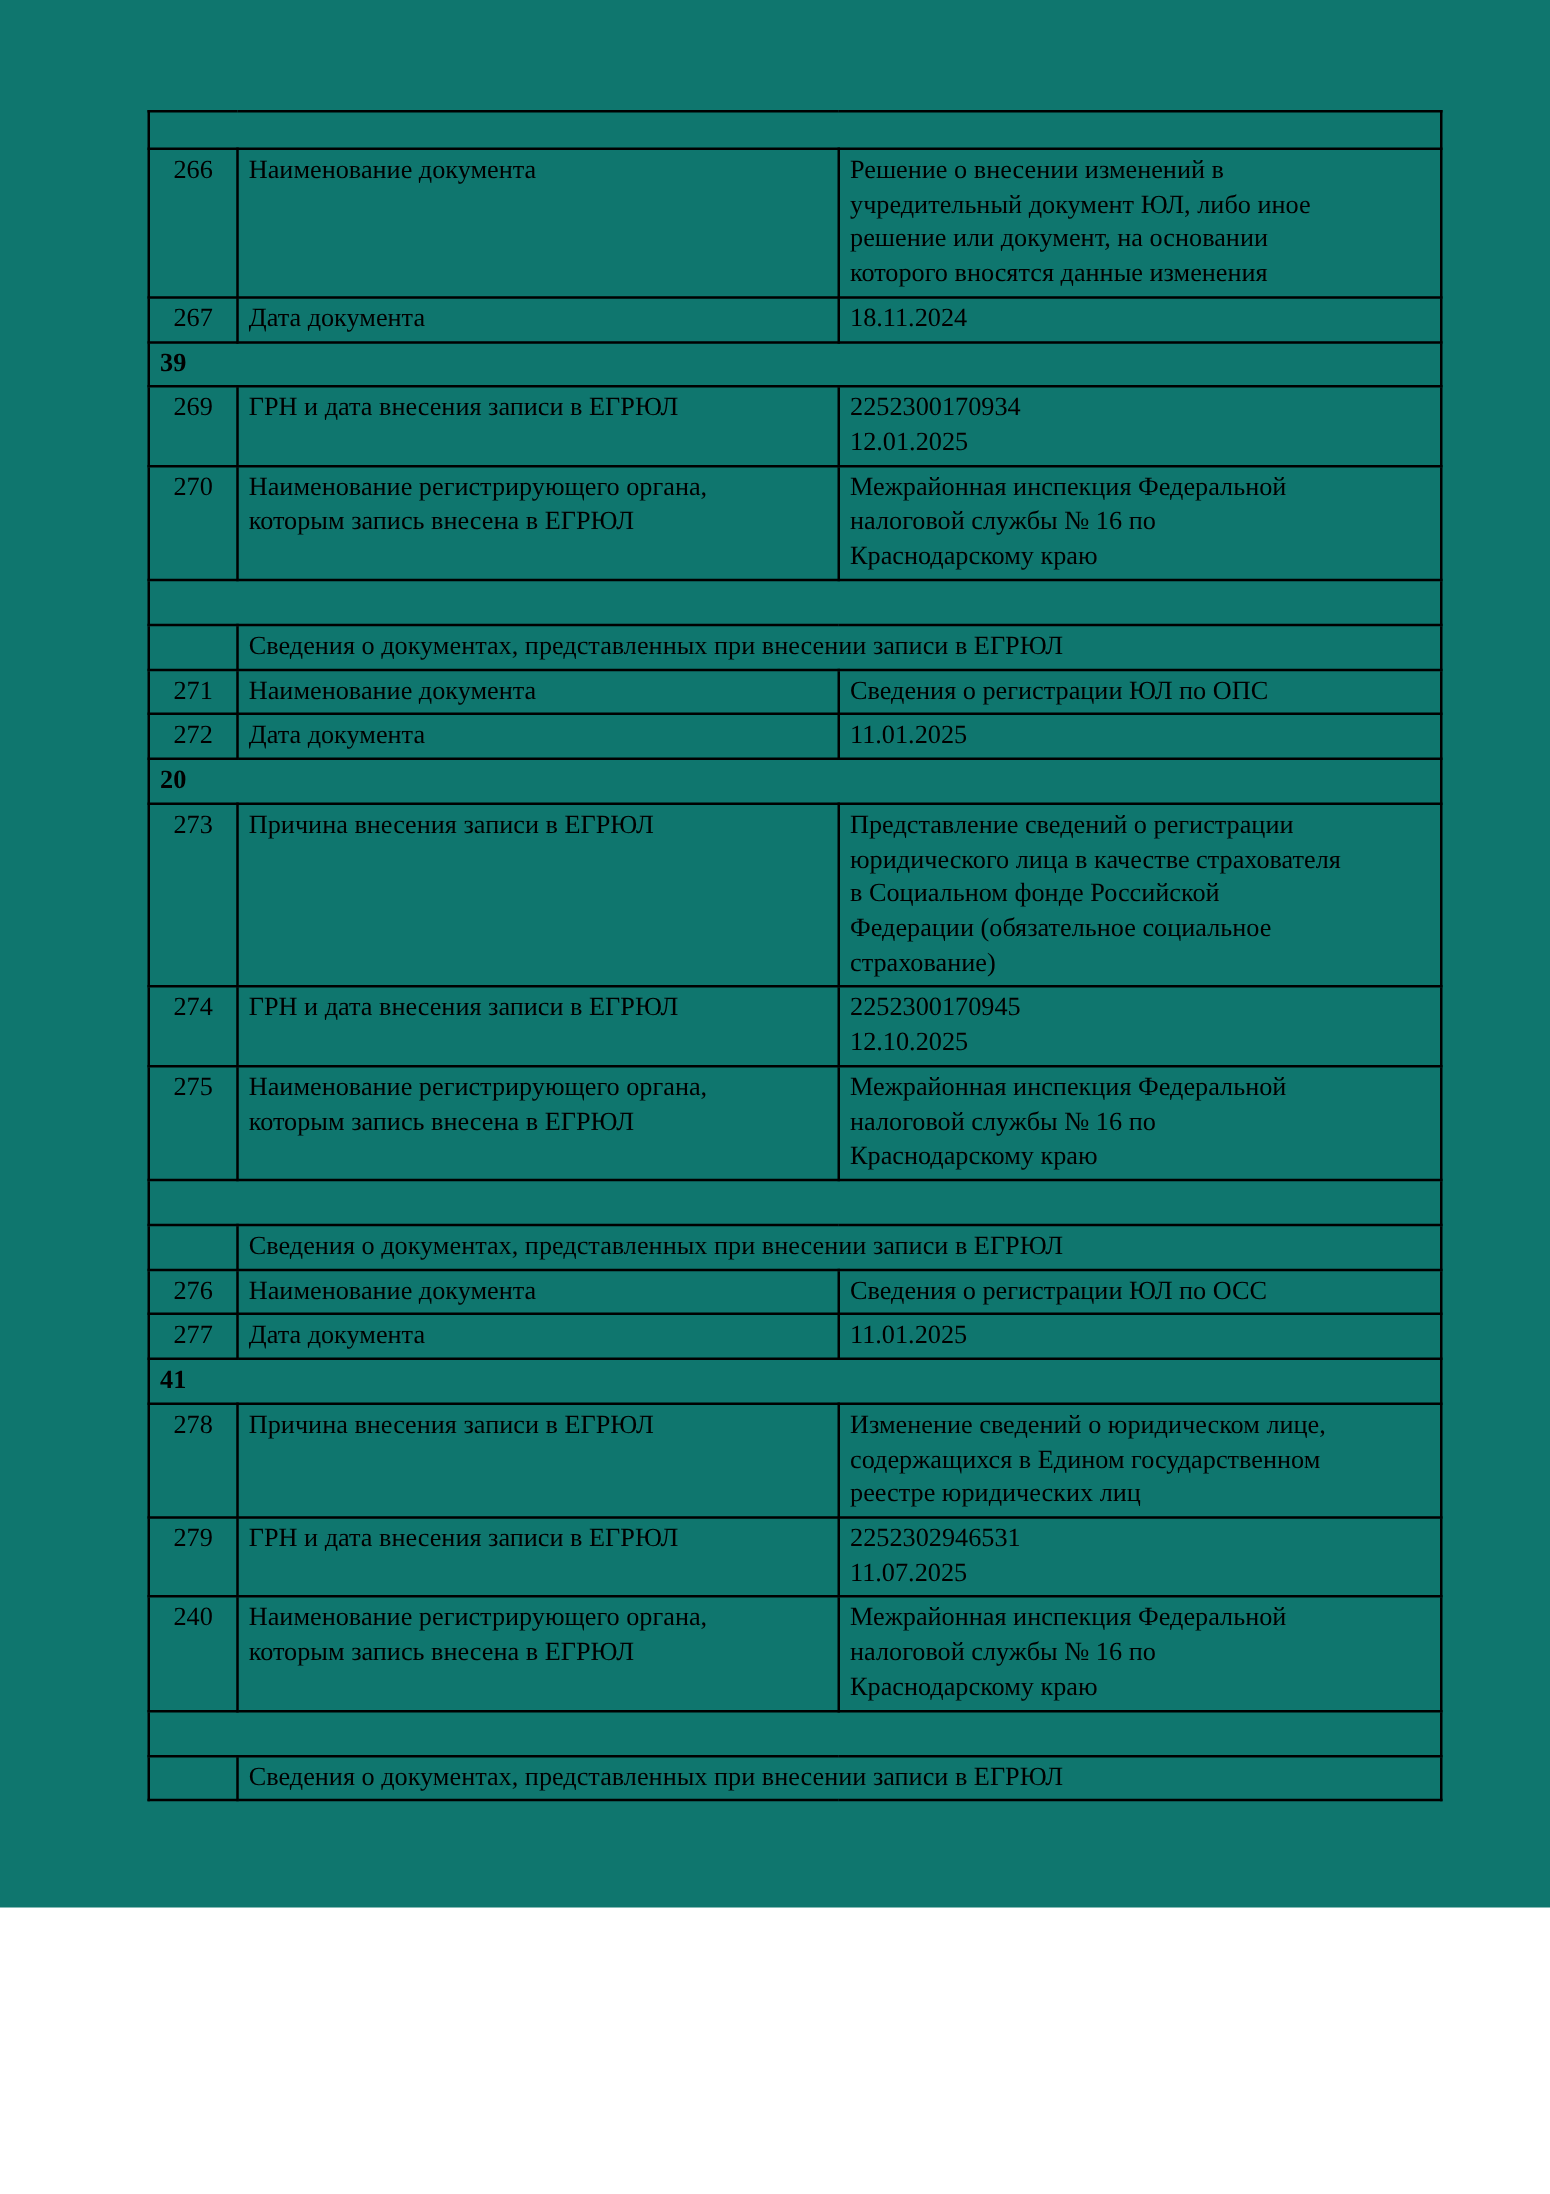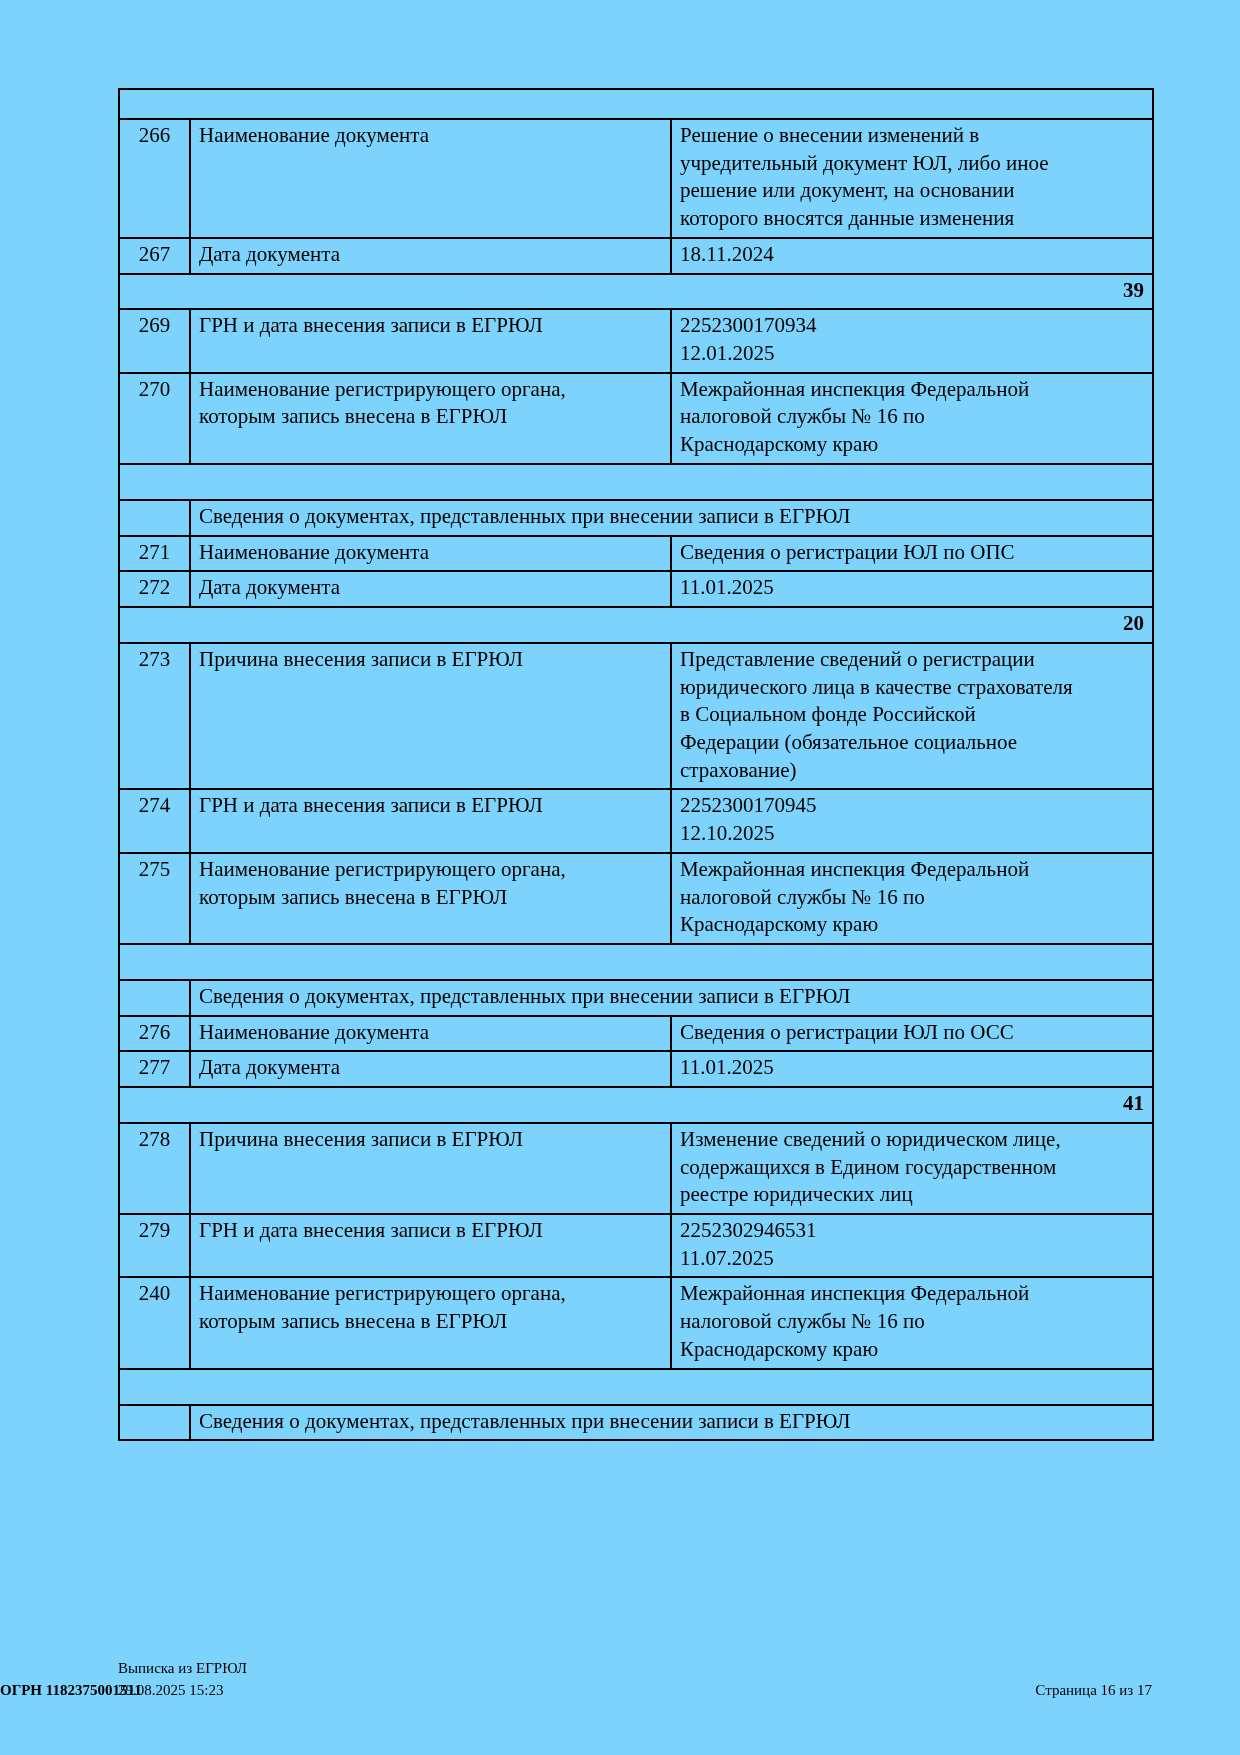--- a/index.html
+++ b/index.html
@@ -7,22 +7,22 @@
     padding: 0;
     background: #ffffff;
     width: 1240px;
     height: 1755px;
     font-family: "Liberation Serif", "DejaVu Serif", serif;
     color: #000000;
   }
   .sheet {
     position: relative;
     width: 1240px;
-    height: 1755px;
-    background: #7dd3fc;
+    height: 1526px;
+    background: #0f766e;
     overflow: hidden;
   }
   table.egrul {
     position: absolute;
     left: 118px;
     top: 88px;
     width: 1034px;
     border-collapse: collapse;
     table-layout: fixed;
     font-size: 21px;
@@ -40,21 +40,21 @@
     text-align: center;
     padding-left: 2px;
     padding-right: 2px;
   }
   td.label, td.value, td.docheader {
     white-space: pre-line;
   }
   tr.spacer-top td { height: 28px; padding: 0; }
   tr.spacer td     { height: 34px; padding: 0; }
   td.section {
-    text-align: right;
+    text-align: left;
     font-weight: bold;
   }
   .footer {
     position: absolute;
     left: 0;
     top: 1658px;
     width: 1240px;
     font-size: 15px;
     line-height: 1.45;
   }

